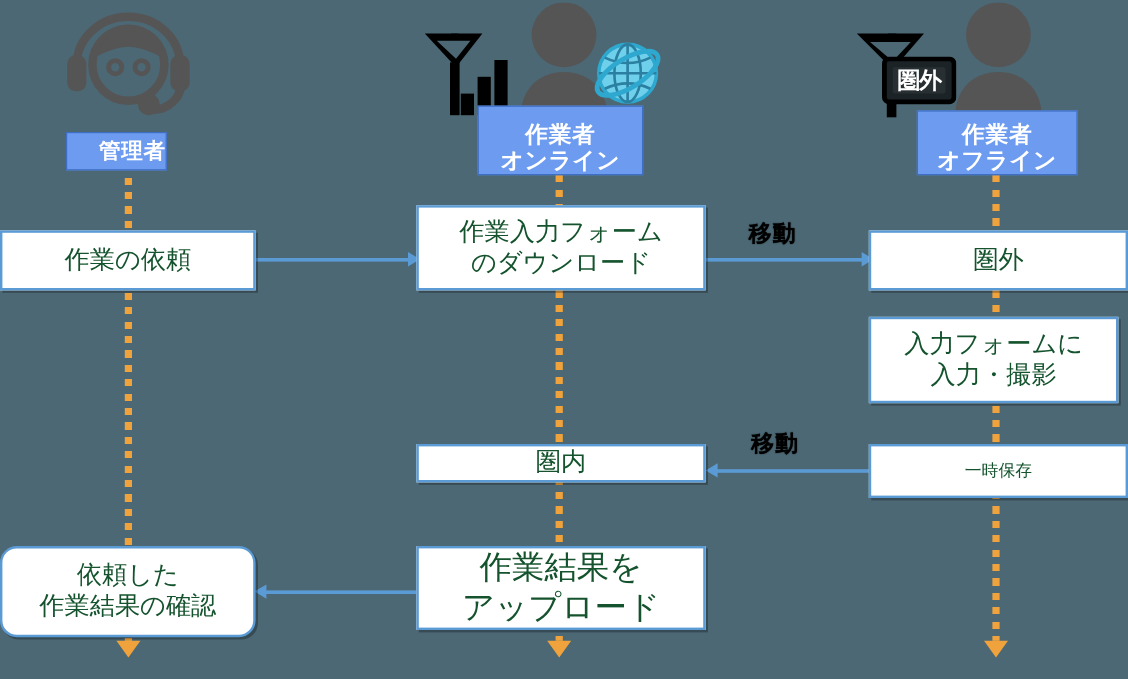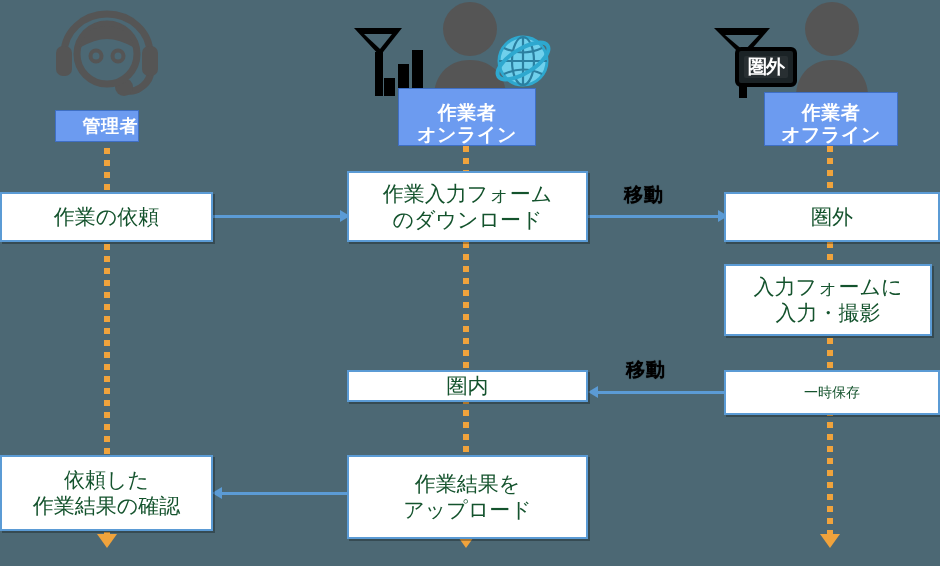--- a/index.html
+++ b/index.html
@@ -238,26 +238,26 @@
   </div>
 
   <div class="conn" style="left:596px; top:391px; width:128px;"></div>
   <div class="arrow-l" style="left:588px; top:386px;"></div>
   <div class="conn-label" style="left:626px; top:357px;">移動</div>
 
   <div class="node" style="left:724px; top:370px; width:216px; height:45px; font-size:14px;">
     <span>一時保存</span>
   </div>
 
-  <div class="node" style="left:0px; top:455px; width:213px; height:76px; font-size:21px; flex-direction:column;">
+  <div class="node" style="left:0px; top:455px; width:213px; height:76px; font-size:21px; flex-direction:column;border-radius:14px;">
     <span>依頼した</span>
     <span>作業結果の確認</span>
   </div>
 
   <div class="conn" style="left:221px; top:492px; width:126px;"></div>
   <div class="arrow-l" style="left:212px; top:487px;"></div>
 
-  <div class="node" style="left:347px; top:455px; width:241px; height:84px; font-size:21px; flex-direction:column;">
+  <div class="node" style="left:347px; top:455px; width:241px; height:70px; font-size:27px; flex-direction:column;">
     <span>作業結果を</span>
     <span>アップロード</span>
   </div>
 
 </div>
 
 </body></html>

